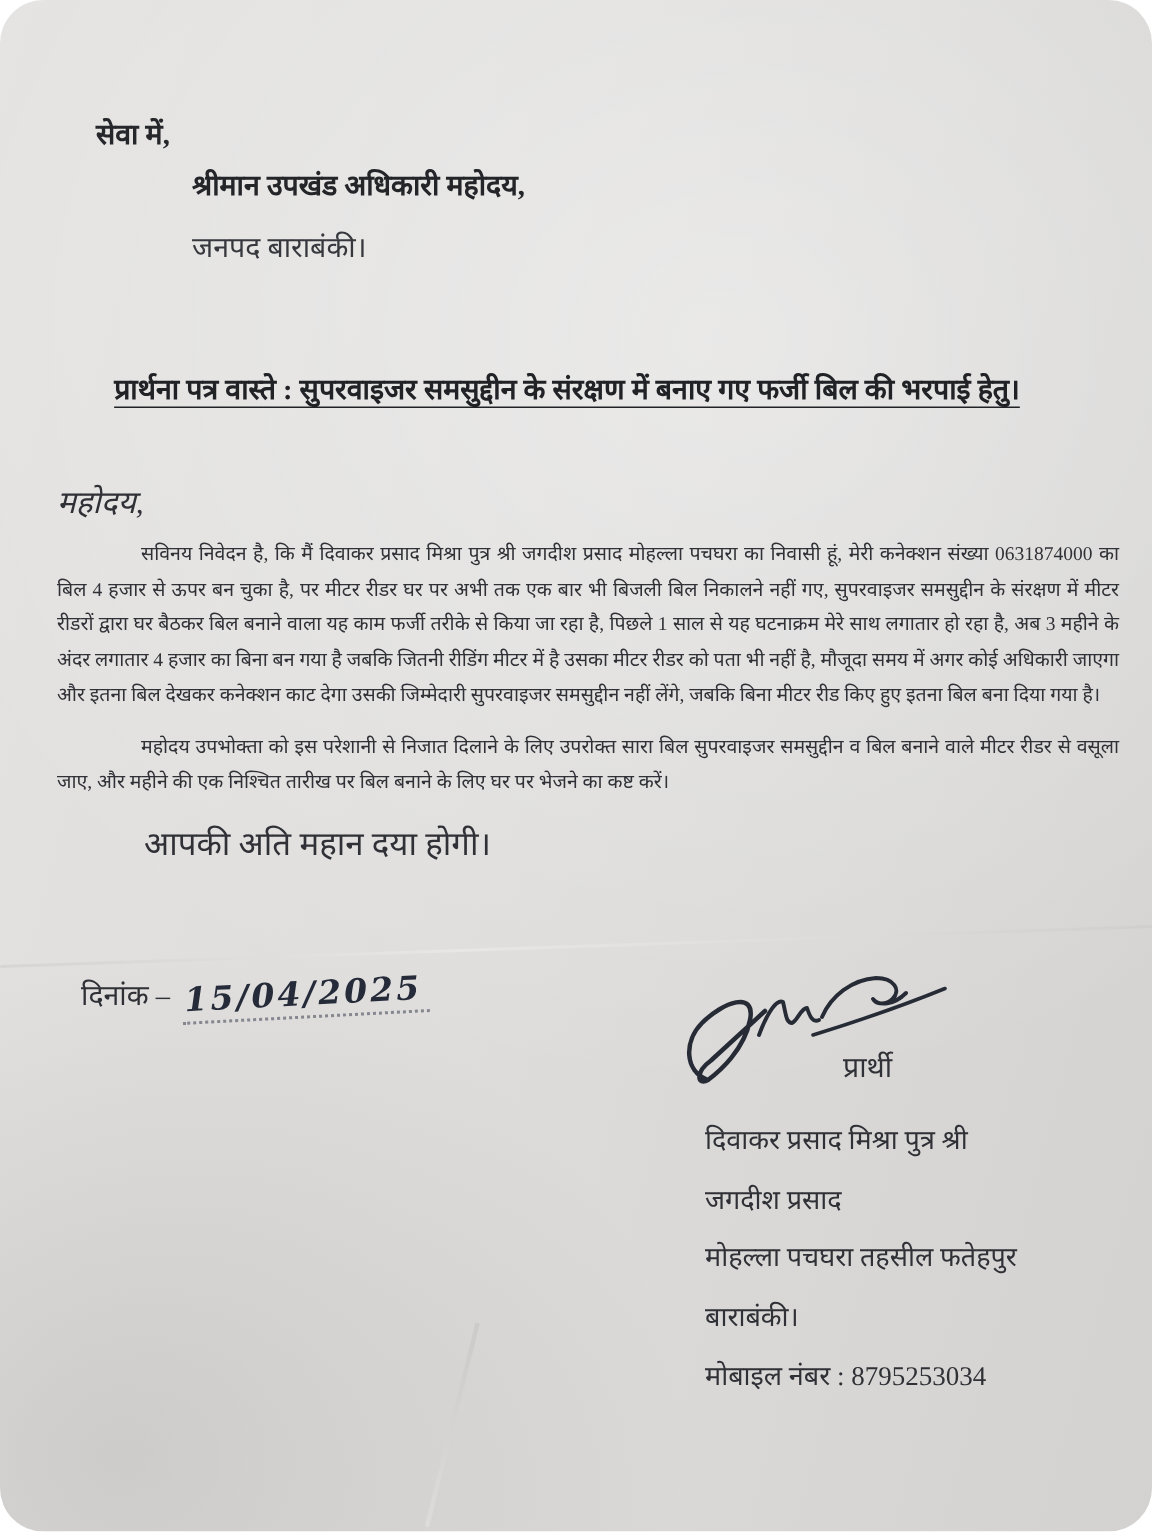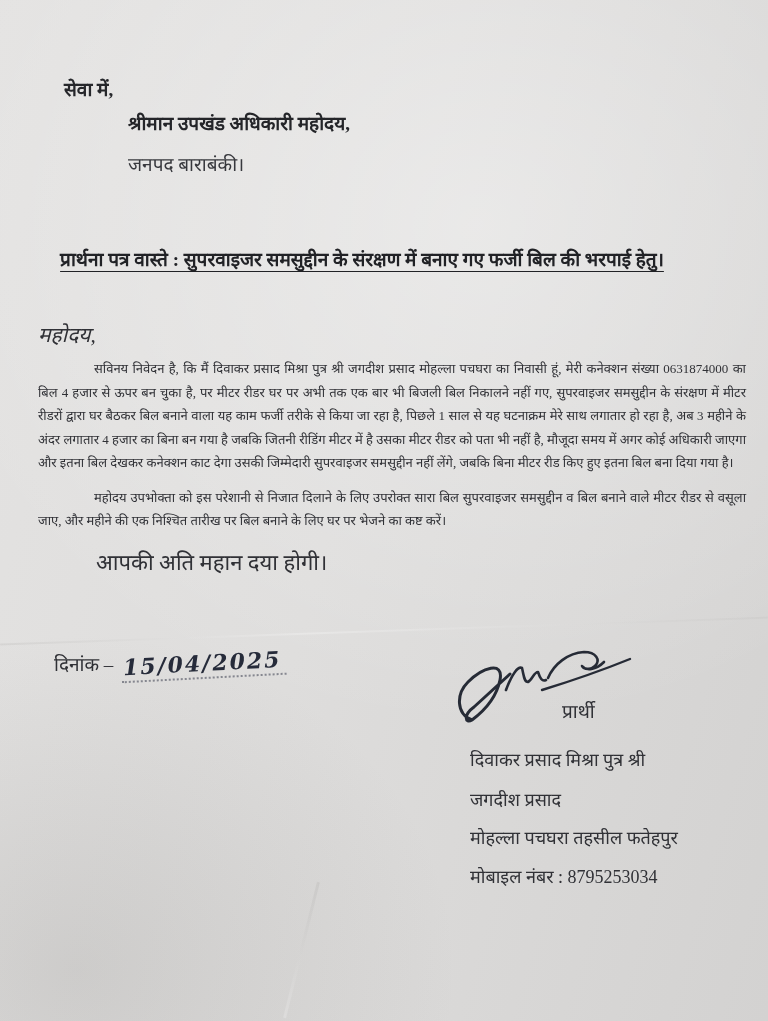--- a/index.html
+++ b/index.html
@@ -8,38 +8,39 @@
     font-family:"Liberation Serif","DejaVu Serif",serif;
     color:#2e2f33;
     -webkit-font-smoothing:antialiased;
   }
   .paper{
     position:relative;width:768px;height:1021px;
     background:
       radial-gradient(120% 80% at 62% 22%, rgba(255,255,255,0.38), rgba(255,255,255,0) 62%),
       radial-gradient(90% 60% at 10% 95%, rgba(120,118,115,0.18), rgba(120,118,115,0) 55%),
       linear-gradient(105deg,#e4e3e2 0%,#dedddc 45%,#d3d2d1 100%);
+    border-radius: 29px;
   }
   
   .crease{position:absolute;pointer-events:none;}
   .crease.c1{left:0;top:630px;width:768px;height:2px;
     background:linear-gradient(90deg,rgba(110,108,105,0.10),rgba(255,255,255,0.25) 40%,rgba(110,108,105,0.06));
     transform:rotate(-2deg);}
   .crease.c2{left:300px;top:880px;width:3px;height:140px;
     background:linear-gradient(180deg,rgba(110,108,105,0.10),rgba(255,255,255,0.2));
     transform:rotate(14deg);}
 
   .abs{position:absolute;}
   .salutation{left:64px;top:76px;font-size:19px;font-weight:700;color:#26272b;}
   .recipient{left:114px;top:110px;margin-left:14px;}
   .recipient .r-line{font-size:19px;margin-bottom:14px;color:#37383d;}
   .recipient .r-line.bold{font-weight:700;color:#242529;margin-bottom:15px;}
 
   .subject{
-    left:0;top:246px;width:724px;text-align:center;
+    left:16px;top:246px;width:724px;text-align:center;
     font-size:19px;font-weight:700;color:#212226;
     text-decoration:underline;text-underline-offset:5px;
   }
 
   .body-block{left:38px;top:320px;width:708px;}
   .greeting{font-size:21px;color:#303136;font-style:italic;}
   .para{
     font-size:13px;line-height:23.5px;text-align:justify;
     text-indent:56px;color:#303136;margin:0;
   }
@@ -107,16 +108,17 @@
 
   <div class="abs applicant-label">प्रार्थी</div>
 
   <div class="abs sender">
     <div class="s-group">
       <div class="s-line">दिवाकर प्रसाद मिश्रा पुत्र श्री</div>
       <div class="s-line last">जगदीश प्रसाद</div>
     </div>
     <div class="s-group">
       <div class="s-line">मोहल्ला पचघरा तहसील फतेहपुर</div>
+      <div class="s-line last">बाराबंकी।</div>
     </div>
     <div class="mobile">मोबाइल नंबर : 8795253034</div>
   </div>
 </div>
 
 </body></html>

